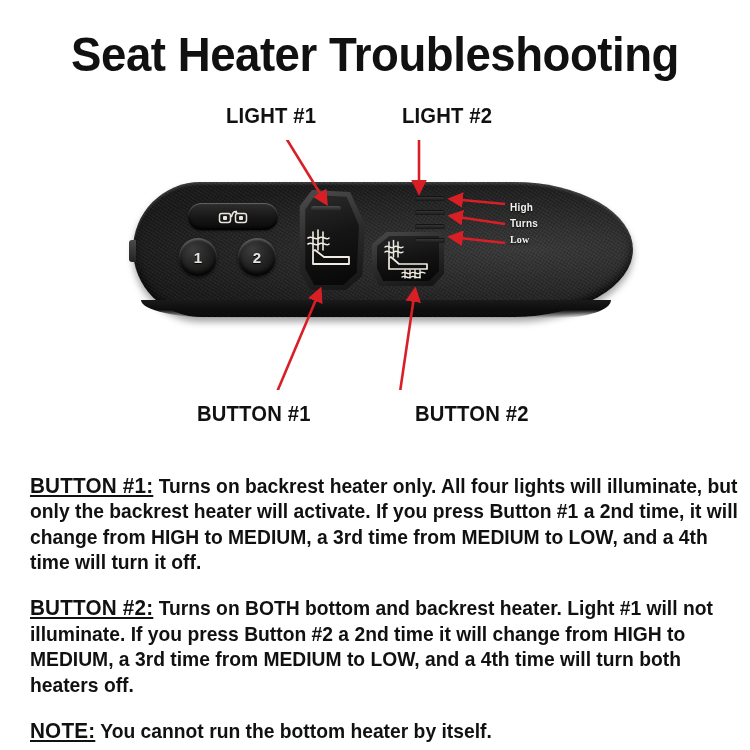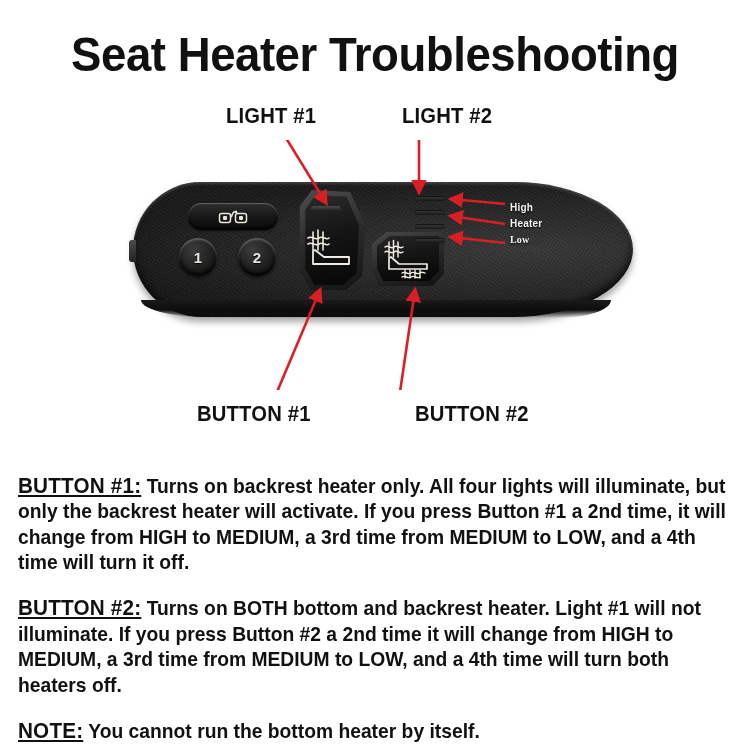--- a/index.html
+++ b/index.html
@@ -235,21 +235,21 @@
     text-shadow: 0 1px 2px rgba(0,0,0,0.95);
     white-space: nowrap;
   }
   #lvl-high   { top: 62px; }
   #lvl-medium { top: 78px; }
   #lvl-low    { top: 94px; font-family: Liberation Serif, serif; }
 
   
   .body-wrap {
     position: absolute;
-    left: 18px;
+    left: 30px;
     top: 452px;
     width: 716px;
   }
   .para {
     font-family: "Liberation Sans Narrow", "Liberation Sans", sans-serif;
     font-size: 20.5px;
     font-weight: 600;
     line-height: 25.5px;
     color: #111111;
     margin-bottom: 18px;
@@ -330,21 +330,21 @@
       <path d="M19 38 C22 35.5, 25 40.5, 28 38 C31 35.5, 34 40.5, 37 38"></path>
     </g>
   </svg>
 
   <div class="light-slot" id="slot-1"></div>
   <div class="light-slot" id="slot-2"></div>
   <div class="light-slot" id="slot-3"></div>
   <div class="light-slot" id="slot-4"></div>
 
   <div class="lvl" id="lvl-high">High</div>
-  <div class="lvl" id="lvl-medium">Heater</div>
+  <div class="lvl" id="lvl-medium">Turns</div>
   <div class="lvl" id="lvl-low">Low</div>
 
   <svg id="arrow-layer" viewBox="0 0 750 250">
     <defs>
       <marker id="ah" markerWidth="6" markerHeight="6" refX="4.6" refY="3" orient="auto" markerUnits="strokeWidth">
         <path d="M0,0 L6,3 L0,6 Z" fill="#d81f26"></path>
       </marker>
     </defs>
     <g stroke="#d81f26" stroke-width="2.6" fill="none" marker-end="url(#ah)">
 

